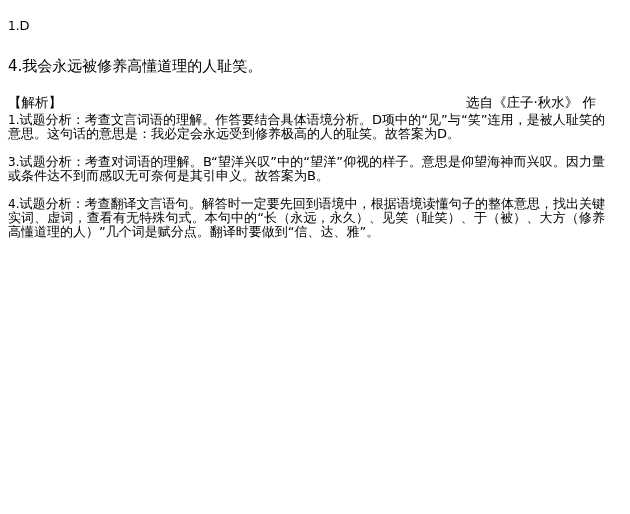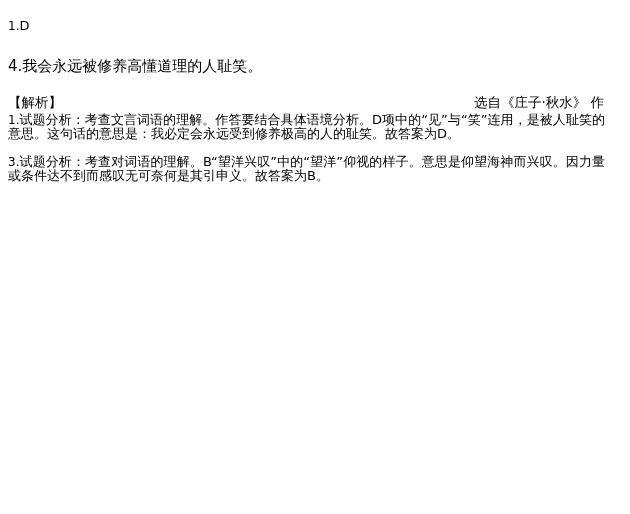--- a/index.html
+++ b/index.html
@@ -40,21 +40,21 @@
     font-size: 13.5px;
     line-height: 17px;
     margin: 0 0 2px 0;
     height: 17px;
   }
   .analysis-head .label {
     font-weight: normal;
   }
   .analysis-head .source {
     position: absolute;
-    right: 2px;
+    right: 10px;
     top: 0;
     font-weight: normal;
   }
   .source-cont {
     font-size: 13.5px;
     line-height: 17px;
     margin: 0 0 18px 0;
   }
   .para {
     font-size: 13px;
@@ -90,14 +90,17 @@
 
   <div class="para">
     <span class="pnum">1.</span><span>试题分析：考查文言词语的理解。作答要结合具体语境分析。D项中的“见”与“笑”连用，是被人耻笑的意思。这句话的意思是：我必定会永远受到修养极高的人的耻笑。故答案为D。</span>
   </div>
 
 
   <div class="para">
     <span class="pnum">3.</span><span>试题分析：考查对词语的理解。B“望洋兴叹”中的“望洋”仰视的样子。意思是仰望海神而兴叹。因力量或条件达不到而感叹无可奈何是其引申义。故答案为B。</span>
   </div>
 
+  <div class="para">
+    <span class="pnum">4.</span><span>试题分析：考查翻译文言语句。解答时一定要先回到语境中，根据语境读懂句子的整体意思，找出关键实词、虚词，查看有无特殊句式。本句中的“长（永远，永久）、见笑（耻笑）、于（被）、大方（修养高懂道理的人）”几个词是赋分点。翻译时要做到“信、达、雅”。</span>
+  </div>
 
 </div>
 
 </body></html>

